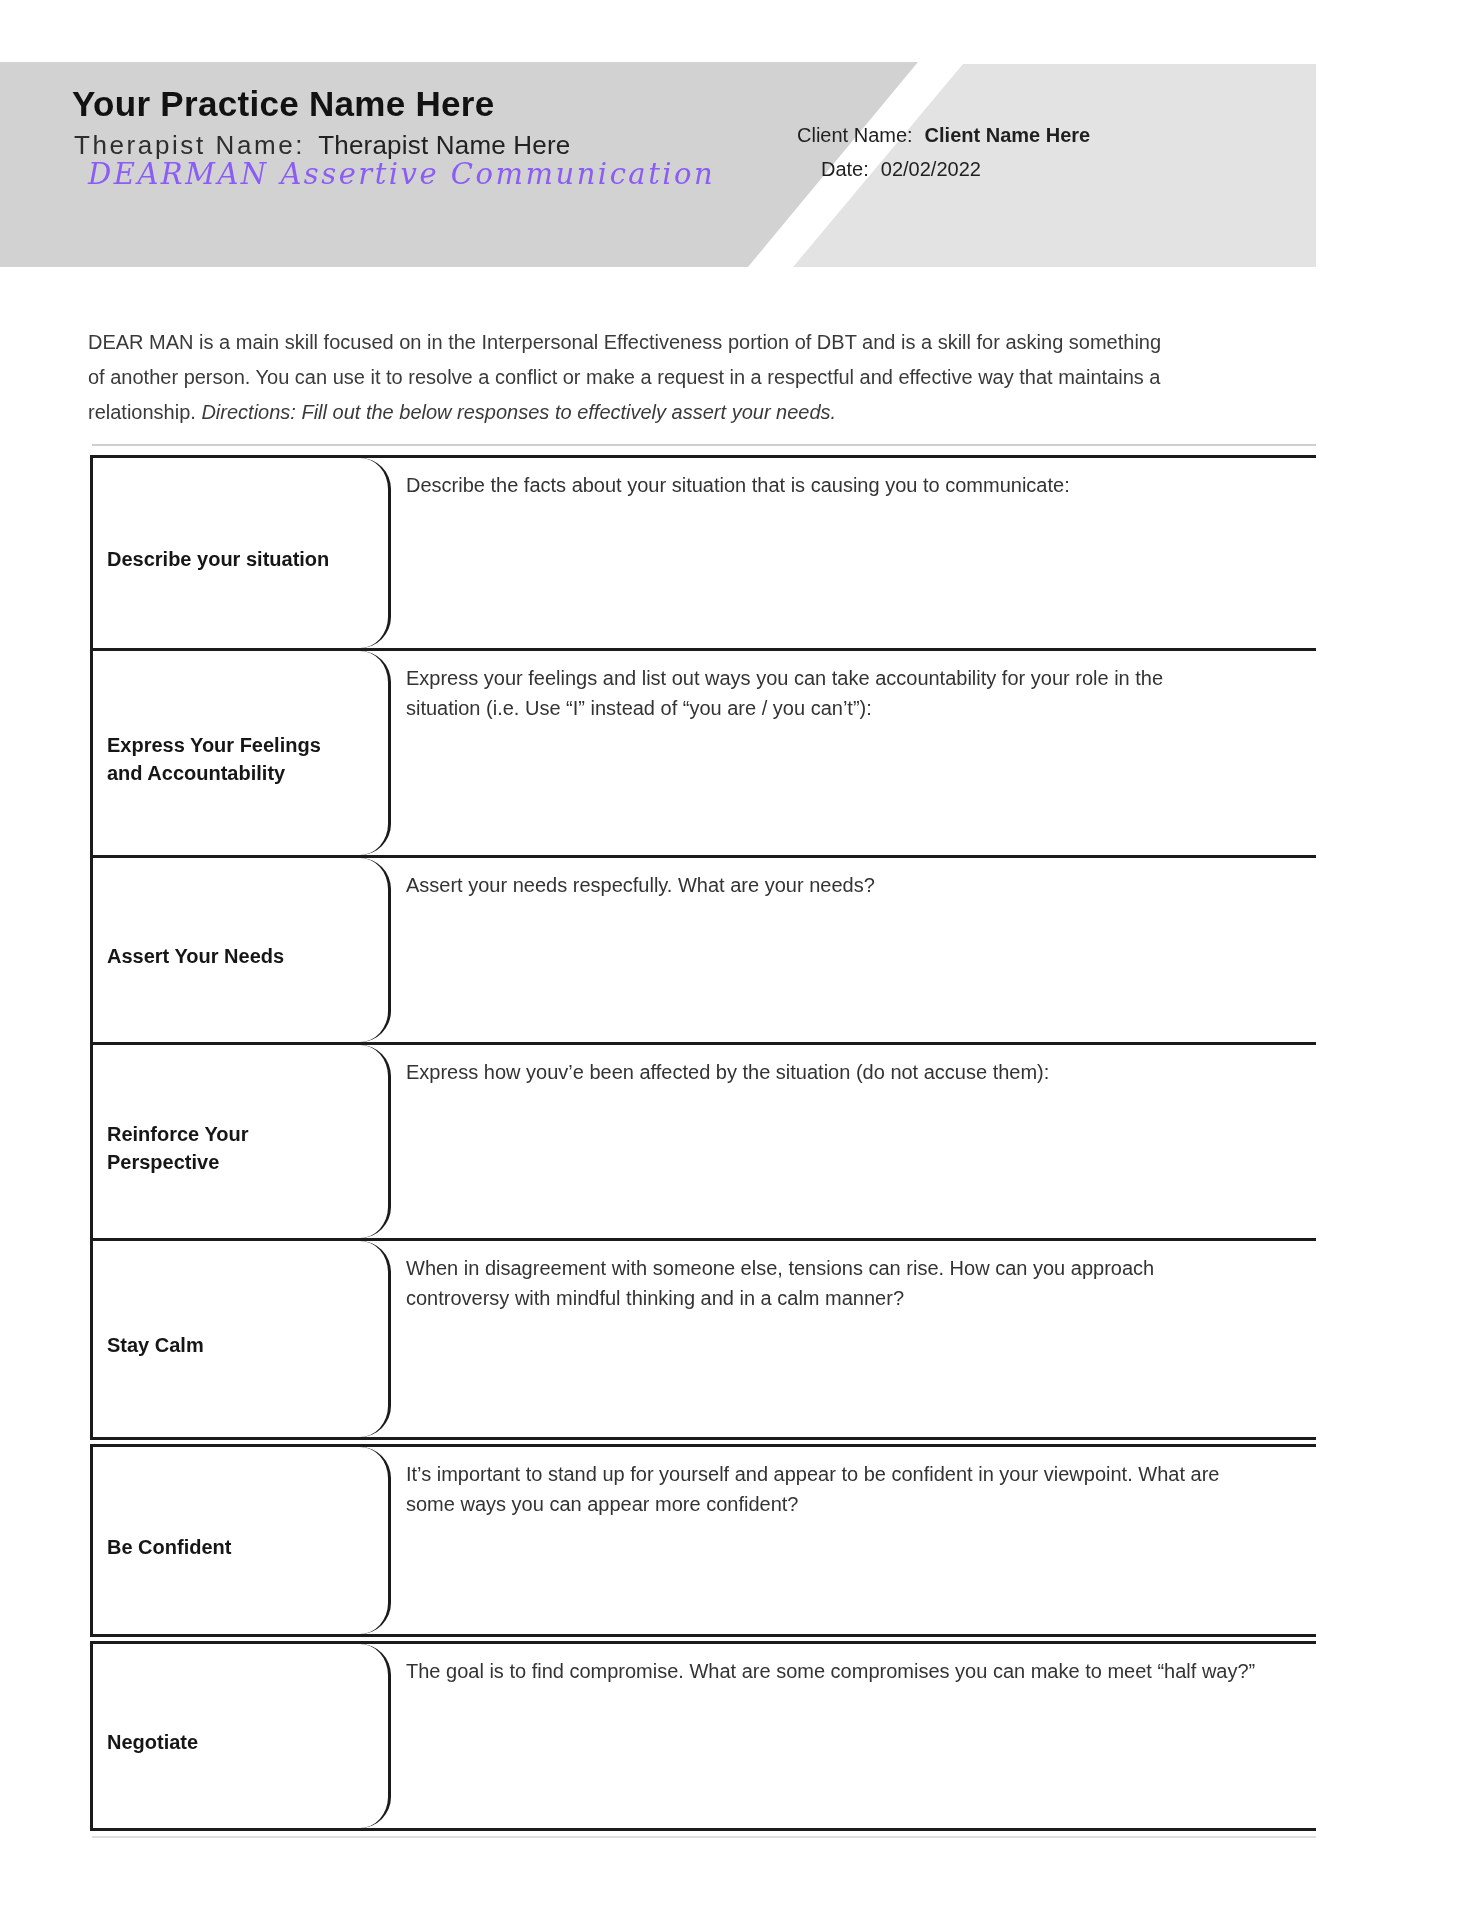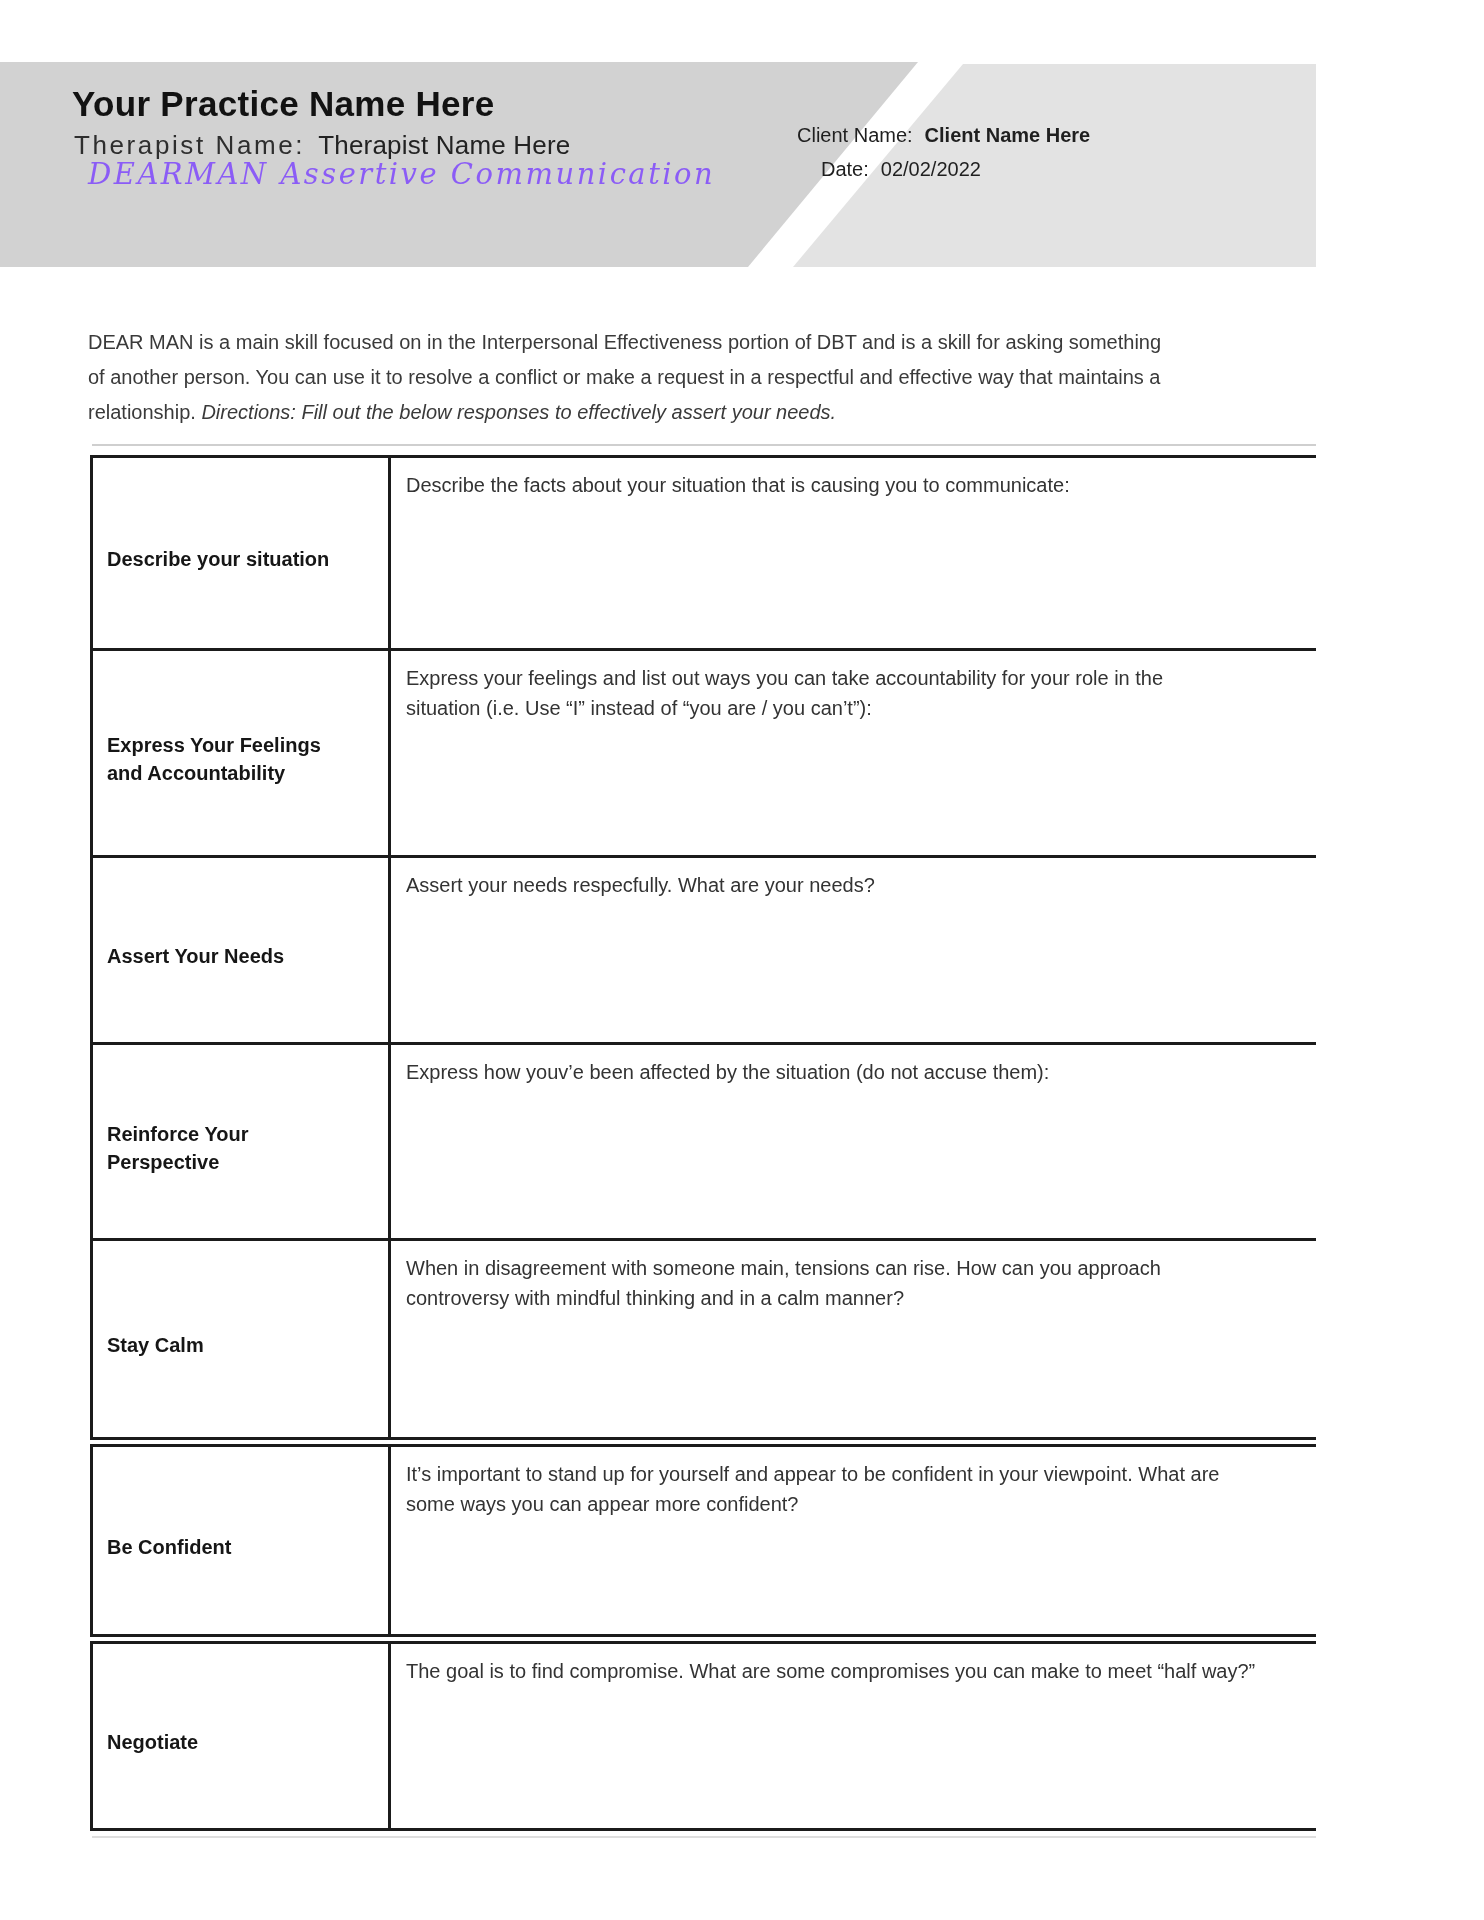--- a/index.html
+++ b/index.html
@@ -33,21 +33,21 @@
   
   .tablewrap{position:absolute;left:90px;top:455px;width:1308px;}
   .hairline-top{position:absolute;left:2px;top:-11px;width:99%;height:2px;background:#cfcfcf;}
   .hairline-bottom{position:absolute;left:2px;bottom:-7px;width:99%;height:2px;background:#dedede;}
   .row{display:flex;border:3px solid #1b1b1b;margin-top:-3px;box-sizing:border-box;background:#fff;}
   .row.first{margin-top:0;}
   .row.gap{margin-top:4px;}
   .r1{height:196px}.r2{height:210px}.r3{height:190px}.r4{height:199px}
   .r5{height:202px}.r6{height:193px}.r7{height:190px}
   .lcell{width:298px;min-width:298px;border-right:3px solid #1b1b1b;box-sizing:border-box;
-         display:flex;align-items:center;padding:12px 20px 0 14px;}
+         display:flex;align-items:center;padding:12px 20px 0 14px;border-radius:31px;}
   .lcell span{font-weight:bold;font-size:20px;line-height:28px;color:#161616;
          white-space:pre-line;max-width:228px;}
   .pcell{flex:1;padding:12px 18px 16px 15px;font-size:20px;line-height:30px;
          color:#333333;white-space:pre-line;}
 </style>
 </head>
 <body>
 
 <div class="page">
 
@@ -101,21 +101,21 @@
           <span>Reinforce Your
 Perspective</span>
         </div>
       <div class="pcell">Express how youv’e been affected by the situation (do not accuse them):</div>
     </div>
 
     <div class="row r5">
       <div class="lcell">
           <span>Stay Calm</span>
         </div>
-      <div class="pcell">When in disagreement with someone main, tensions can rise. How can you approach
+      <div class="pcell">When in disagreement with someone else, tensions can rise. How can you approach
 controversy with mindful thinking and in a calm manner?</div>
     </div>
 
     <div class="row gap r6">
       <div class="lcell">
           <span>Be Confident</span>
         </div>
       <div class="pcell">It’s important to stand up for yourself and appear to be confident in your viewpoint. What are
 some ways you can appear more confident?</div>
     </div>

